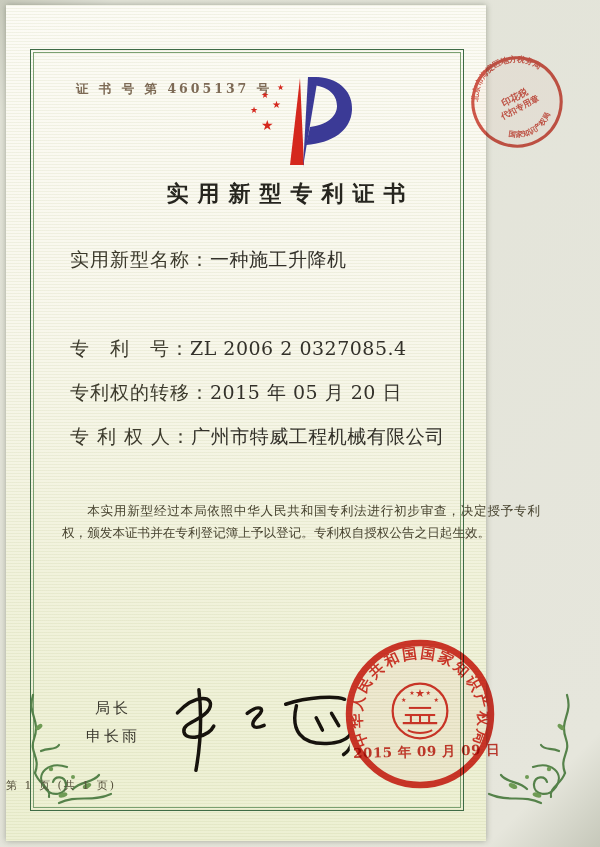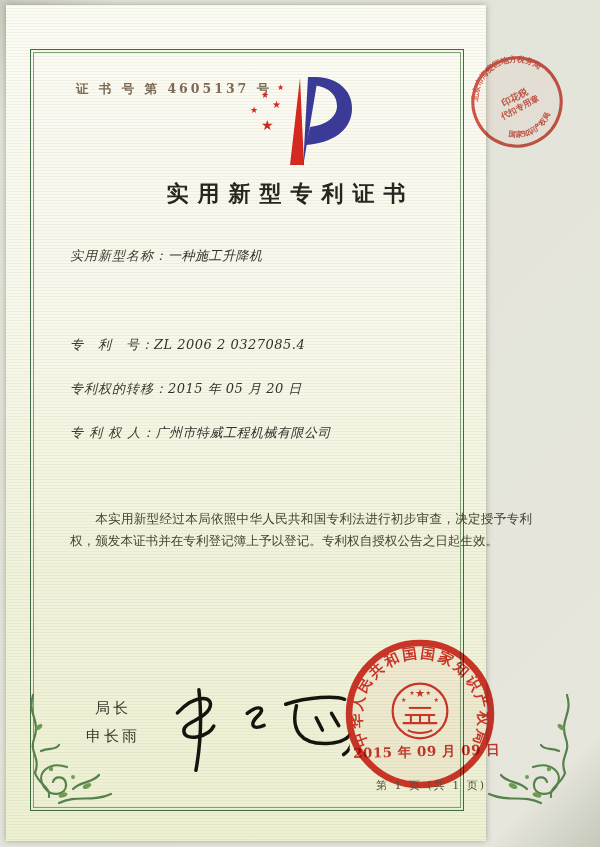--- a/index.html
+++ b/index.html
@@ -27,39 +27,39 @@
   .cert-no{
     position:absolute;left:70px;top:76px;
     font-size:12.5px;letter-spacing:3px;color:#7d6a55;font-weight:bold;
   }
   .logo{position:absolute;left:240px;top:70px;width:110px;height:100px;}
   .title{
     position:absolute;left:0;top:174px;width:100%;
     text-align:center;font-size:22px;font-weight:bold;color:#26251f;
     letter-spacing:9px;text-indent:9px;margin-left:40px;
   }
-  .field{position:absolute;left:64px;font-size:13px;color:#3c3a2c;white-space:nowrap;font-style:italic;}
+  .field{position:absolute;left:64px;font-size:19px;color:#3c3a2c;white-space:nowrap;}
   .field .lab{letter-spacing:1px;}
   .field .val{color:#33312a;letter-spacing:0.5px;}
   .bodytext{
     position:absolute;left:52px;top:491px;width:486px;
     font-size:12.6px;line-height:22.4px;color:#47432f;text-align:justify;
   }
-  .bodytext p{margin:12px;text-indent:2em;}
+  .bodytext p{margin:4px;text-indent:2em;}
   .sig-label{position:absolute;left:80px;top:689px;font-size:15px;color:#3a382e;letter-spacing:3px;line-height:28px;text-align:center;}
   .sig-svg{position:absolute;left:158px;top:678px;width:185px;height:92px;transform:rotate(-2deg);}
   .seal{position:absolute;left:338px;top:633px;width:152px;height:152px;mix-blend-mode:multiply;opacity:.93;}
   .seal-date{
     position:absolute;left:347px;top:738px;width:150px;
     font-size:13.5px;color:#c8271c;letter-spacing:0.5px;white-space:nowrap;
     transform:rotate(-1.5deg);font-weight:bold;mix-blend-mode:multiply;opacity:.9;
   }
   .tax-seal{position:absolute;left:462px;top:48px;width:98px;height:98px;transform:rotate(-28deg);opacity:.85;mix-blend-mode:multiply;}
   .footer{
-    position:absolute;left:0;top:773px;width:100%;text-align:right;
+    position:absolute;left:0;top:773px;width:100%;text-align:left;
     font-size:11px;color:#55503c;letter-spacing:2px;
   }
   .orn{position:absolute;width:102px;height:120px;top:686px;}
   .orn-left{left:23px;}
   .orn-right{left:463px;transform:scaleX(-1);}
 </style>
 </head>
 <body>
 
 <div class="photo">

